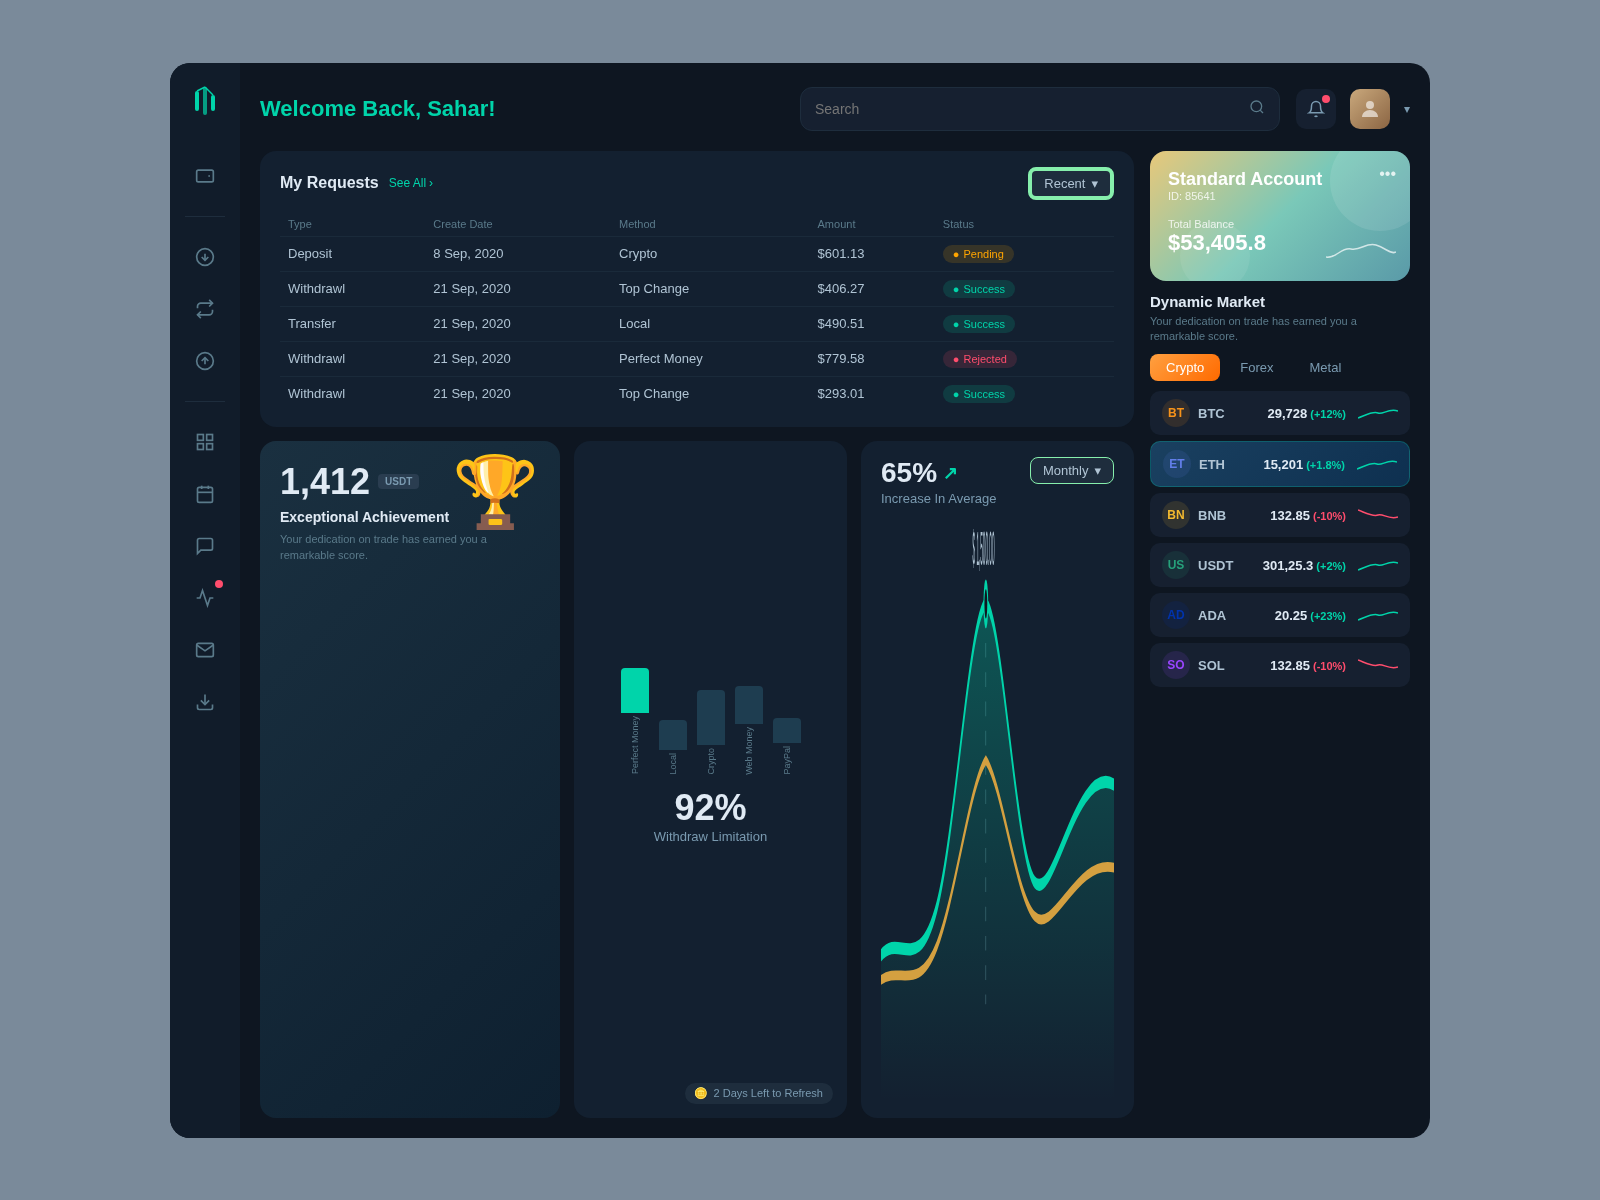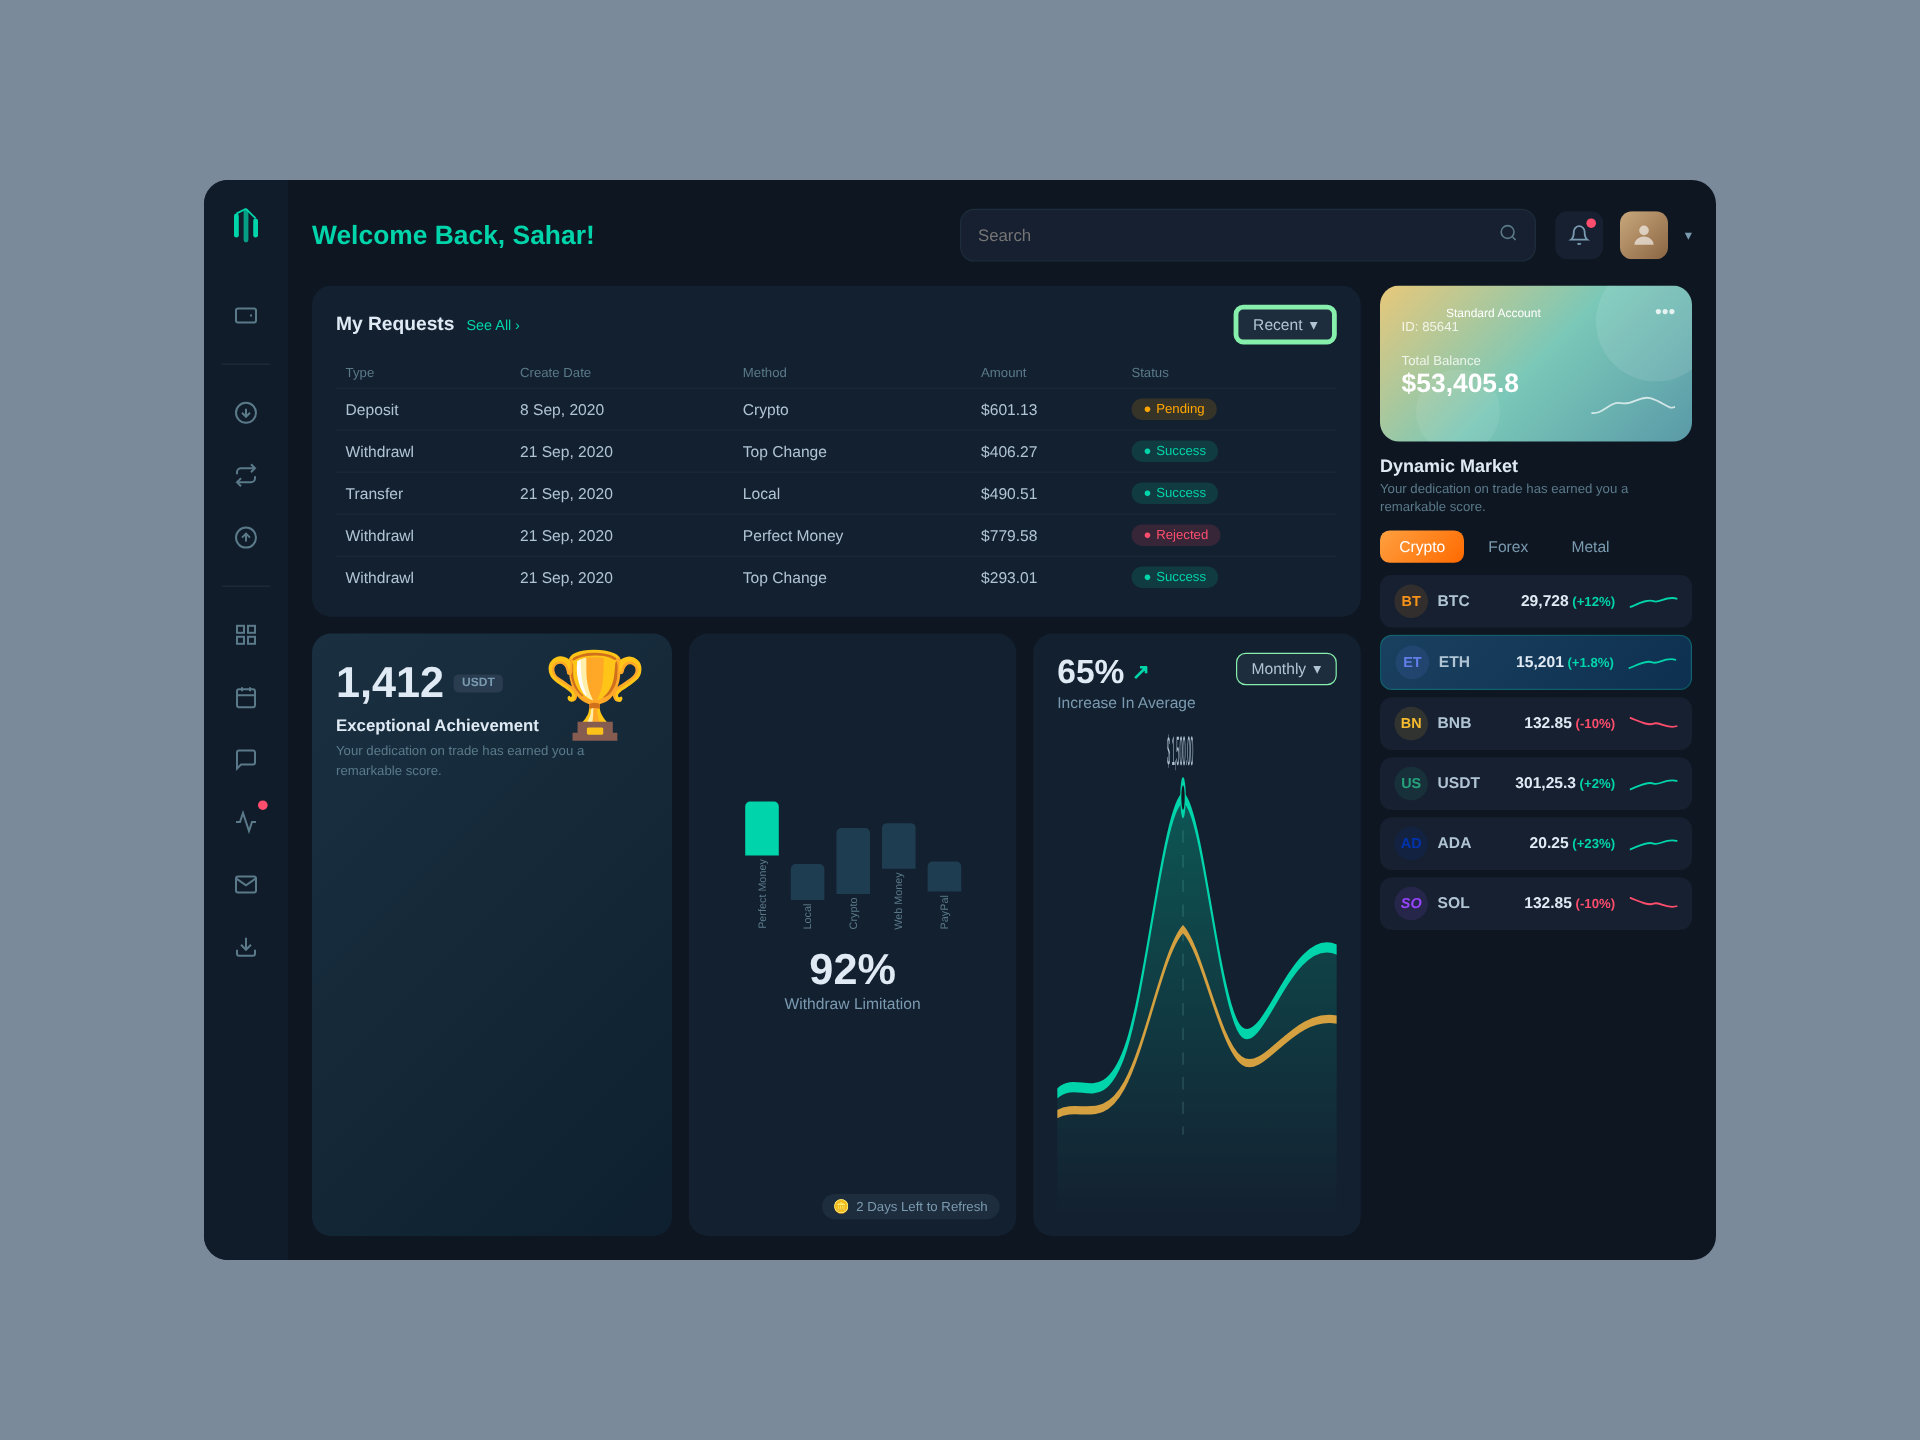--- a/index.html
+++ b/index.html
@@ -6,21 +6,21 @@
     body {
       background: #7a8a9a;
       display: flex;
       justify-content: center;
       align-items: center;
       min-height: 100vh;
       font-family: 'Segoe UI', Arial, sans-serif;
     }
     .app-container {
       width: 1260px;
-      height: 900px;
+      height: 1075px;
       background: #0e1621;
       border-radius: 20px;
       display: flex;
       overflow: hidden;
       position: relative;
     }
     
     .sidebar {
       width: 70px;
       background: #111c2a;
@@ -419,24 +419,23 @@
       content: '';
       position: absolute;
       bottom: -10px;
       left: 30px;
       width: 70px;
       height: 70px;
       background: rgba(255,255,255,0.08);
       border-radius: 50%;
     }
     .account-title {
-      font-size: 10px;
-      font-weight: 400;
+      font-size: 18px;
+      font-weight: 700;
       color: #fff;
-      margin-left: 37px;
     }
     .account-id {
       font-size: 11px;
       color: rgba(255,255,255,0.8);
       margin-bottom: 16px;
     }
     .account-balance-label {
       font-size: 11px;
       color: rgba(255,255,255,0.8);
     }
@@ -886,21 +885,21 @@
   </div>
               <div class="crypto-item">
     <div class="crypto-icon" style="background:#0033ad20;color:#0033ad;">AD</div>
     <span class="crypto-name">ADA</span>
     <span class="crypto-price">20.25<span class="crypto-change change-pos">(+23%)</span></span>
     <svg class="crypto-sparkline" viewBox="0 0 40 20" fill="none">
       <path d="M0,15 C8,12 15,8 20,10 C25,12 30,5 40,8" stroke="#00d4aa" stroke-width="1.5"></path>
     </svg>
   </div>
               <div class="crypto-item">
-    <div class="crypto-icon" style="background:#9945ff20;color:#9945ff;font-style:italic;">SO</div>
+    <div class="crypto-icon" style="background:#9945ff20;color:#9945ff;">SO</div>
     <span class="crypto-name">SOL</span>
     <span class="crypto-price">132.85<span class="crypto-change change-neg">(-10%)</span></span>
     <svg class="crypto-sparkline" viewBox="0 0 40 20" fill="none">
       <path d="M0,5 C8,8 15,12 20,10 C25,8 30,15 40,12" stroke="#ff4d6d" stroke-width="1.5"></path>
     </svg>
   </div>
             </div>
         </div>
       </div>
     </div>

